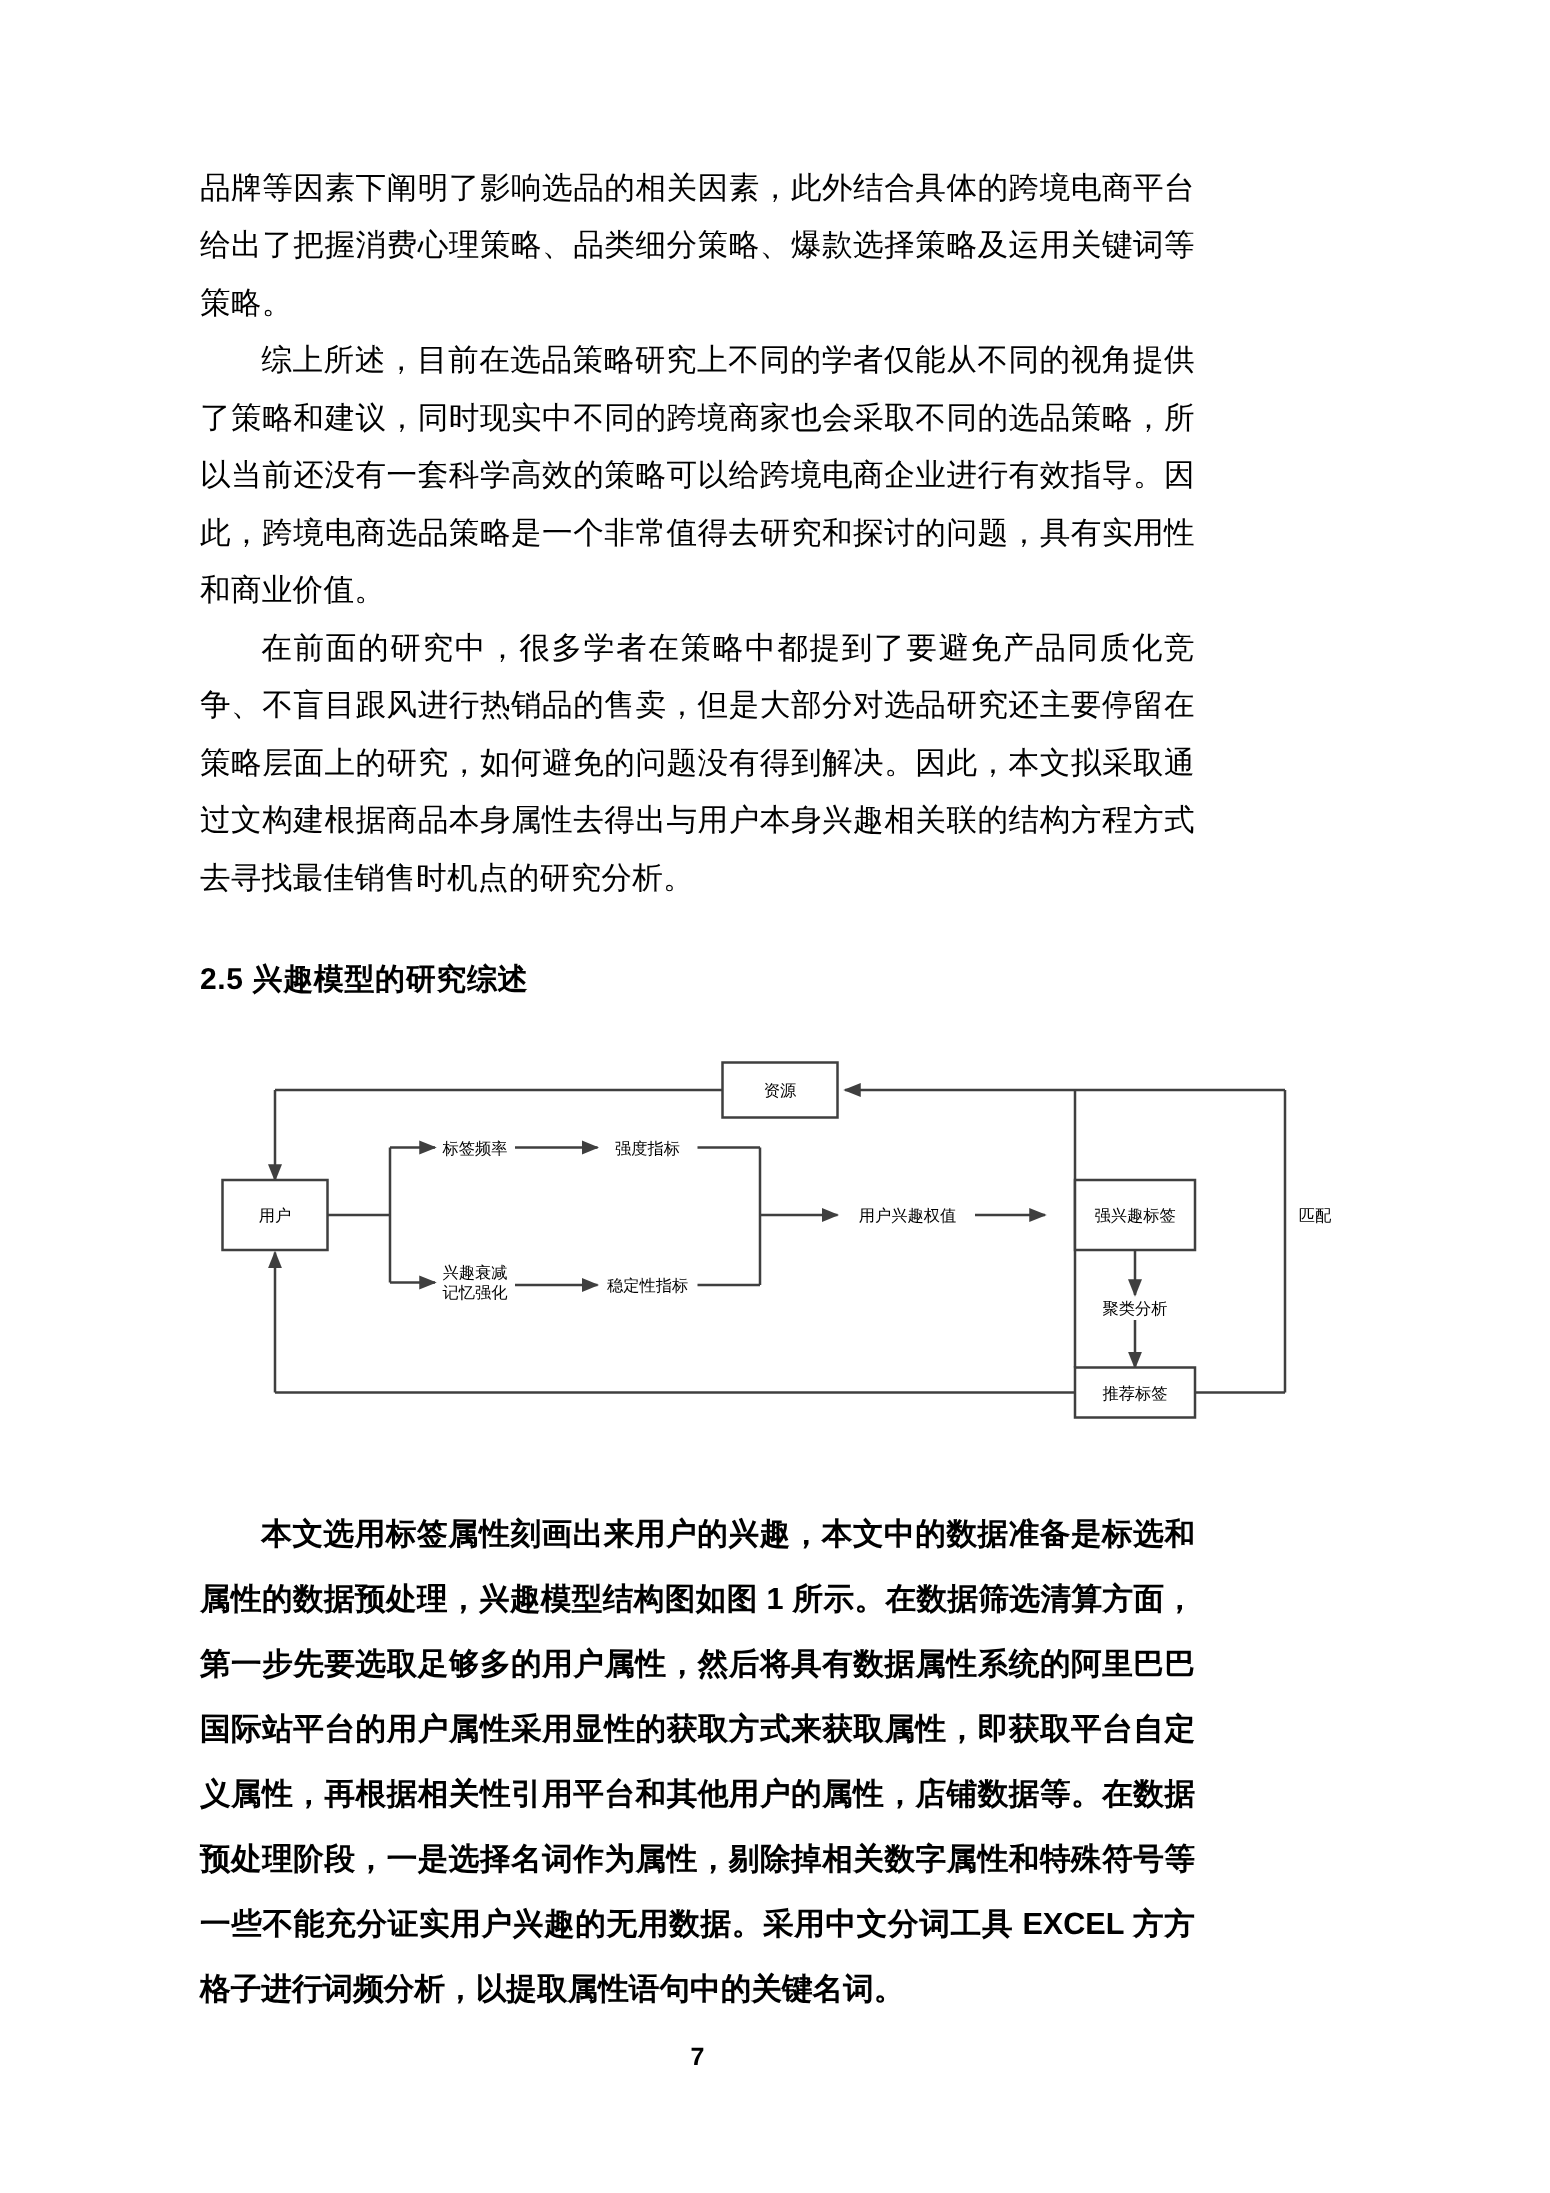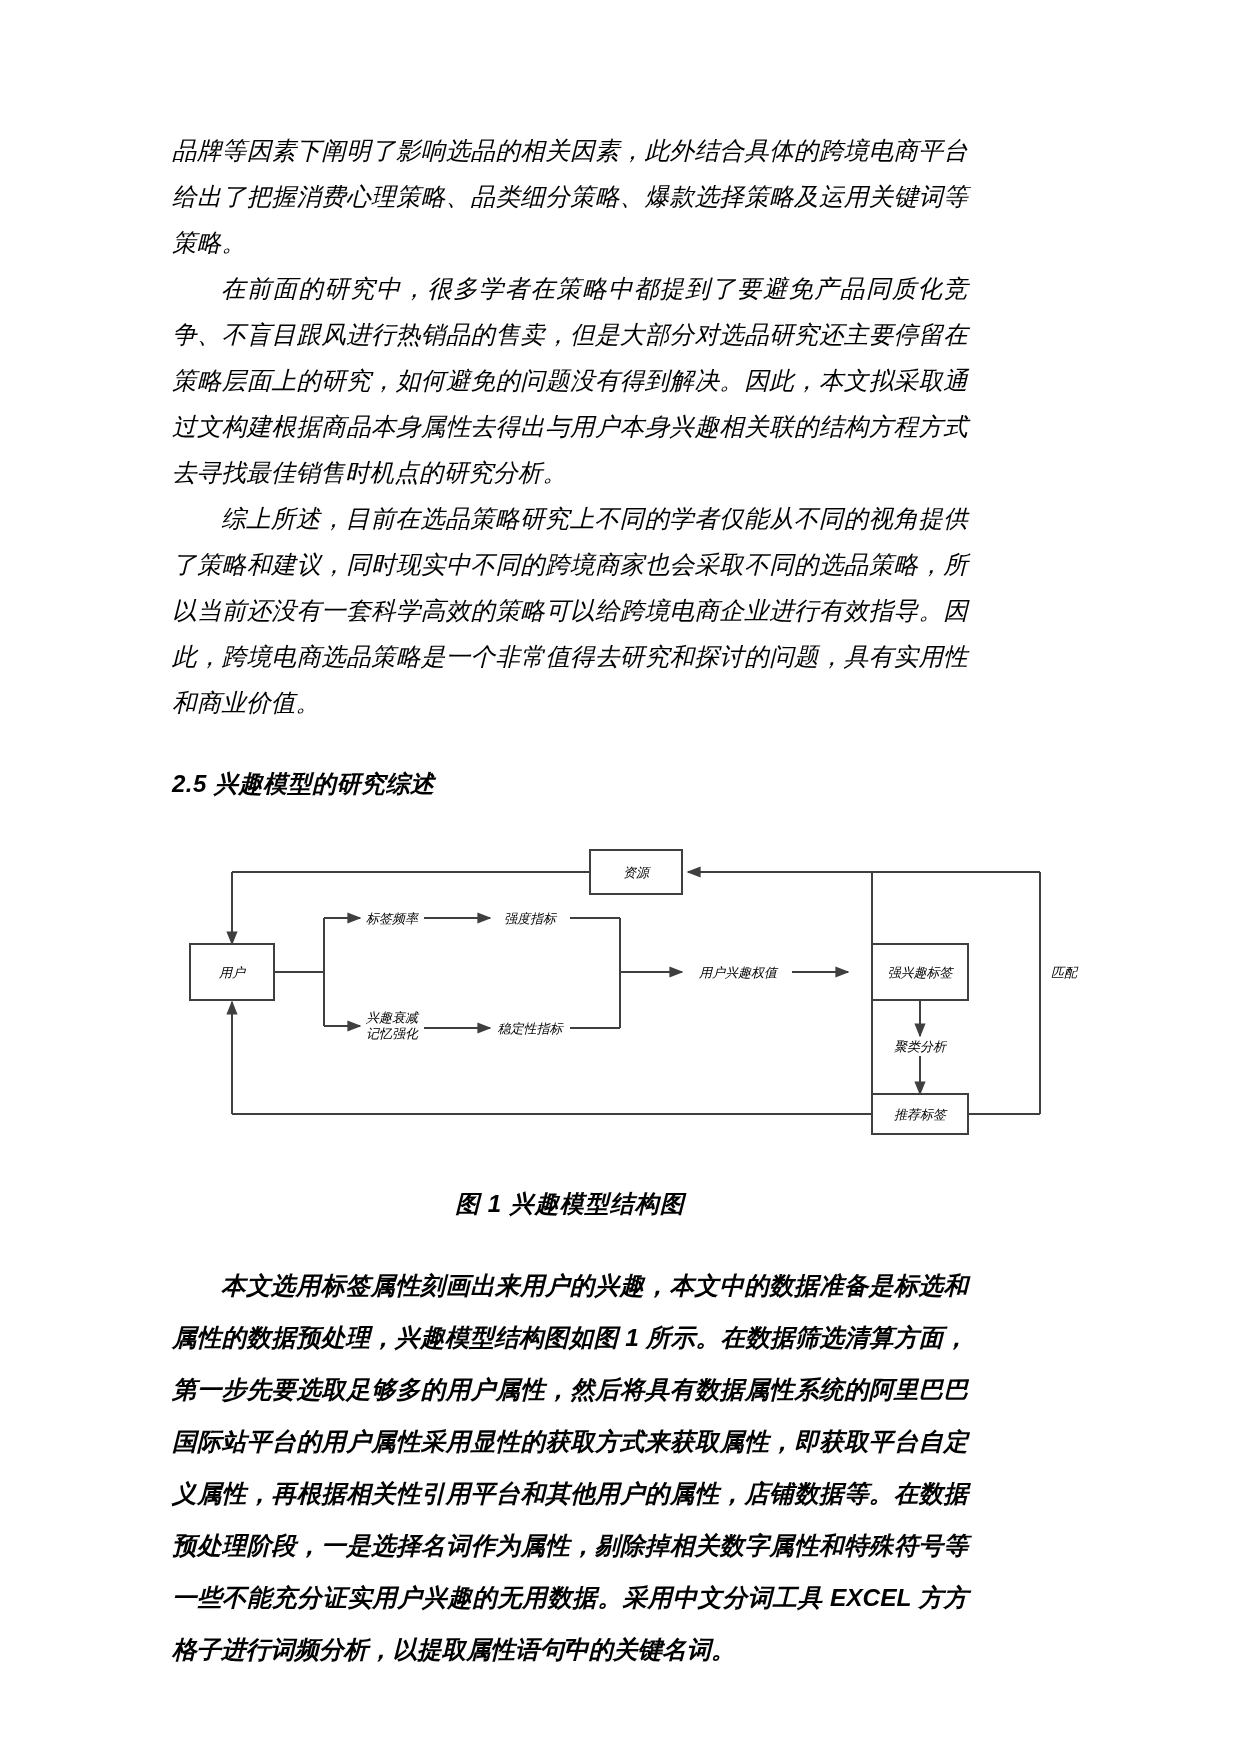--- a/index.html
+++ b/index.html
@@ -11,26 +11,25 @@
     width: 1240px;
     height: 1754px;
     position: relative;
     font-family: "Liberation Sans", "DejaVu Sans", sans-serif;
     color: #000000;
     overflow: hidden;
   }
 
   .page {
     position: absolute;
-    left: 12px; top: 0;
+    left: 0; top: 0;
     width: 1116px;
     height: 1754px;
     box-sizing: border-box;
     padding: 128px 160px 0 160px;
-    font-style: italic;
   }
 
   
   .para {
     font-size: 24.5px;
     line-height: 46px;
     text-align: justify;
     text-justify: inter-ideograph;
     letter-spacing: 0.2px;
     margin: 0 0 0 0;
@@ -96,25 +95,25 @@
 </head>
 <body>
 
 <div class="page">
 
   <div class="para-block">
     <p class="para">品牌等因素下阐明了影响选品的相关因素，此外结合具体的跨境电商平台给出了把握消费心理策略、品类细分策略、爆款选择策略及运用关键词等策略。</p>
   </div>
 
   <div class="para-block">
-    <p class="para indent">在前面的研究中，很多学者在策略中都提到了要避免产品同质化竞争、不盲目跟风进行热销品的售卖，但是大部分对选品研究还主要停留在策略层面上的研究，如何避免的问题没有得到解决。因此，本文拟采取通过文构建根据商品本身属性去得出与用户本身兴趣相关联的结构方程方式去寻找最佳销售时机点的研究分析。</p>
+    <p class="para indent">综上所述，目前在选品策略研究上不同的学者仅能从不同的视角提供了策略和建议，同时现实中不同的跨境商家也会采取不同的选品策略，所以当前还没有一套科学高效的策略可以给跨境电商企业进行有效指导。因此，跨境电商选品策略是一个非常值得去研究和探讨的问题，具有实用性和商业价值。</p>
   </div>
 
   <div class="para-block">
-    <p class="para indent">综上所述，目前在选品策略研究上不同的学者仅能从不同的视角提供了策略和建议，同时现实中不同的跨境商家也会采取不同的选品策略，所以当前还没有一套科学高效的策略可以给跨境电商企业进行有效指导。因此，跨境电商选品策略是一个非常值得去研究和探讨的问题，具有实用性和商业价值。</p>
+    <p class="para indent">在前面的研究中，很多学者在策略中都提到了要避免产品同质化竞争、不盲目跟风进行热销品的售卖，但是大部分对选品研究还主要停留在策略层面上的研究，如何避免的问题没有得到解决。因此，本文拟采取通过文构建根据商品本身属性去得出与用户本身兴趣相关联的结构方程方式去寻找最佳销售时机点的研究分析。</p>
   </div>
 
   <h2 class="h2">2.5 兴趣模型的研究综述</h2>
 
   <div class="figure-wrap">
     <div class="diagram">
       <svg width="920" height="310" viewBox="0 0 920 310" xmlns="http://www.w3.org/2000/svg">
         <defs>
           <marker id="arrow" viewBox="0 0 10 10" refX="9" refY="5" markerWidth="7" markerHeight="7" orient="auto-start-reverse">
             <path d="M 0 1 L 10 5 L 0 9 z" fill="#3f3f3f"></path>
@@ -176,19 +175,18 @@
           <text x="566" y="145">用户兴趣权值</text>
           <text x="748" y="145">强兴趣标签</text>
           <text x="748" y="219">聚类分析</text>
           <text x="748" y="287">推荐标签</text>
           <text x="892" y="145">匹配</text>
         </g>
       </svg>
     </div>
   </div>
 
-  <div class="fig-caption">图 1  兴趣模型结构图</div>
 
   <p class="para-bold">本文选用标签属性刻画出来用户的兴趣，本文中的数据准备是标选和属性的数据预处理，兴趣模型结构图如图 1 所示。在数据筛选清算方面，第一步先要选取足够多的用户属性，然后将具有数据属性系统的阿里巴巴国际站平台的用户属性采用显性的获取方式来获取属性，即获取平台自定义属性，再根据相关性引用平台和其他用户的属性，店铺数据等。在数据预处理阶段，一是选择名词作为属性，剔除掉相关数字属性和特殊符号等一些不能充分证实用户兴趣的无用数据。采用中文分词工具 EXCEL 方方格子进行词频分析，以提取属性语句中的关键名词。</p>
 
   <div class="page-number">7</div>
 
 </div>
 
 </body></html>

